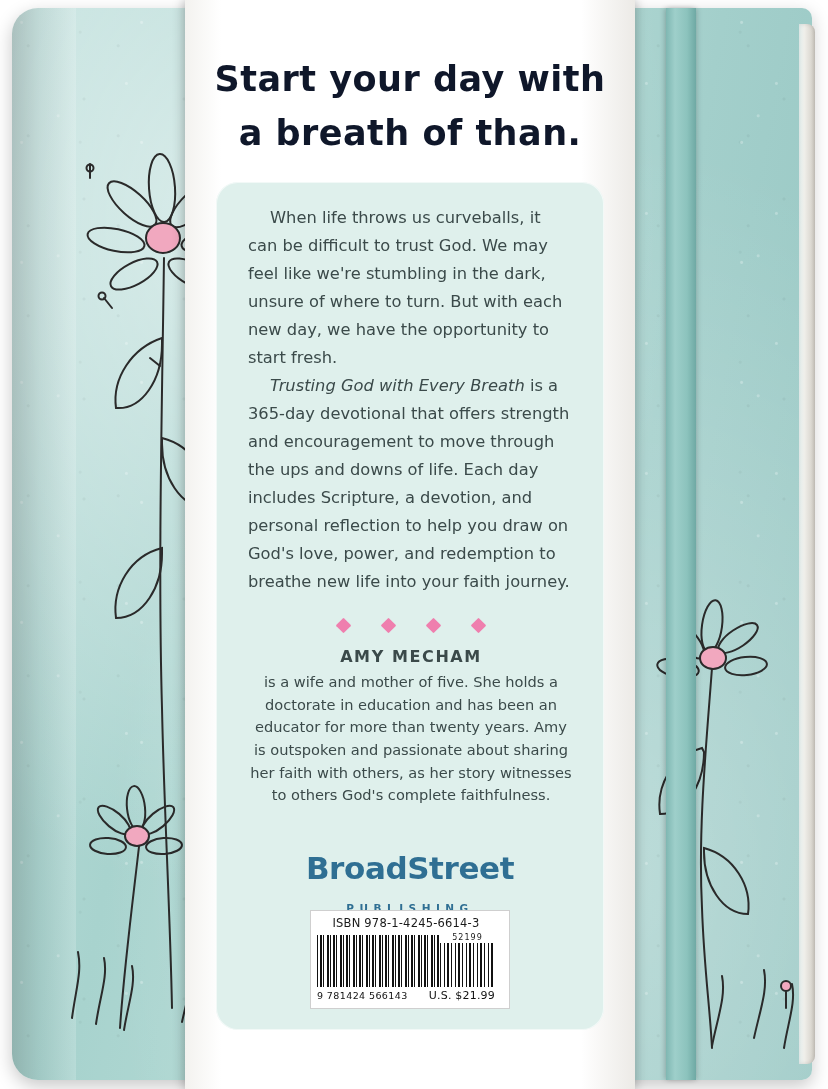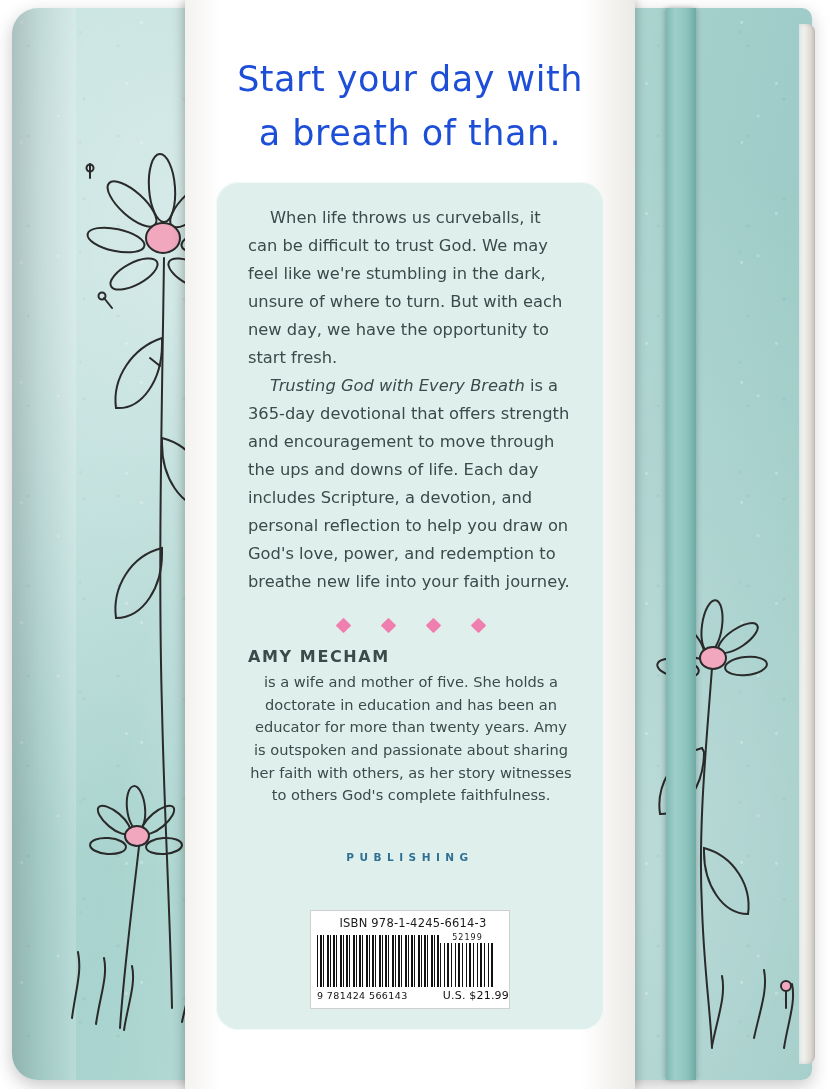--- a/index.html
+++ b/index.html
@@ -106,24 +106,24 @@
     box-shadow: -3px 0 10px rgba(0,0,0,0.18), 3px 0 10px rgba(0,0,0,0.15);
   }
 
   
   .headline {
     position: absolute;
     left: 200px;
     top: 52px;
     width: 420px;
     text-align: center;
-    color: #1d4ed8;
+    color: #0f172a;
     font-family: "DejaVu Sans", sans-serif;
     font-size: 35px;
-    font-weight: 400;
+    font-weight: 700;
     line-height: 1.55;
     letter-spacing: 0.5px;
   }
   .headline .l2 { display: block; }
 
   
   .panel {
     position: absolute;
     left: 216px;
     top: 182px;
@@ -160,21 +160,21 @@
   .diamond {
     width: 11px;
     height: 11px;
     background: #ef7fae;
     transform: rotate(45deg);
     border-radius: 1px;
   }
 
   
   .author-name {
-    text-align: left;
+    text-align: center;
     color: #3b4a4a;
     font-size: 16px;
     letter-spacing: 1.6px;
     font-weight: 600;
     margin-bottom: 5px;
   }
   .author-bio {
     text-align: center;
     color: #3b4a4a;
     font-size: 14.6px;
@@ -194,32 +194,32 @@
     font-size: 31px;
     font-weight: 700;
     letter-spacing: -0.4px;
     font-family: "DejaVu Sans", sans-serif;
   }
   .pub-sub {
     color: #2f6f93;
     font-size: 10.5px;
     letter-spacing: 5.5px;
     font-weight: 700;
-    margin-top: 1px;
+    margin-top: 16px;
   }
 
   
   .isbn-box {
     position: absolute;
     left: 94px;
     top: 728px;
     width: 200px;
     background: #ffffff;
     border: 1px solid #cfcfcf;
-    padding: 5px 0 6px 6px;
+    padding: 5px 14px 6px 6px;
     box-sizing: border-box;
   }
   .isbn-text {
     text-align: center;
     font-family: "DejaVu Sans", sans-serif;
     font-size: 11.5px;
     color: #1a1a1a;
     letter-spacing: 0.2px;
     margin-bottom: 3px;
   }
@@ -366,20 +366,21 @@
         <span class="diamond"></span>
         <span class="diamond"></span>
         <span class="diamond"></span>
       </div>
 
       <div class="author-name">AMY MECHAM</div>
       <div class="author-bio">is a wife and mother of five. She holds a doctorate in education and has been an educator for more than twenty years. Amy is outspoken and passionate about sharing her faith with others, as her story witnesses to others God's complete faithfulness.</div>
     </div>
 
     <div class="publisher">
+      <div class="pub-name">BroadStreet</div>
       <div class="pub-sub">PUBLISHING</div>
     </div>
 
     <div class="isbn-box">
       <div class="isbn-text">ISBN 978-1-4245-6614-3</div>
       <div class="bar-row">
         <div class="barcode-main">
           <div class="bars bars-main"></div>
         </div>
         <div class="barcode-addon">

